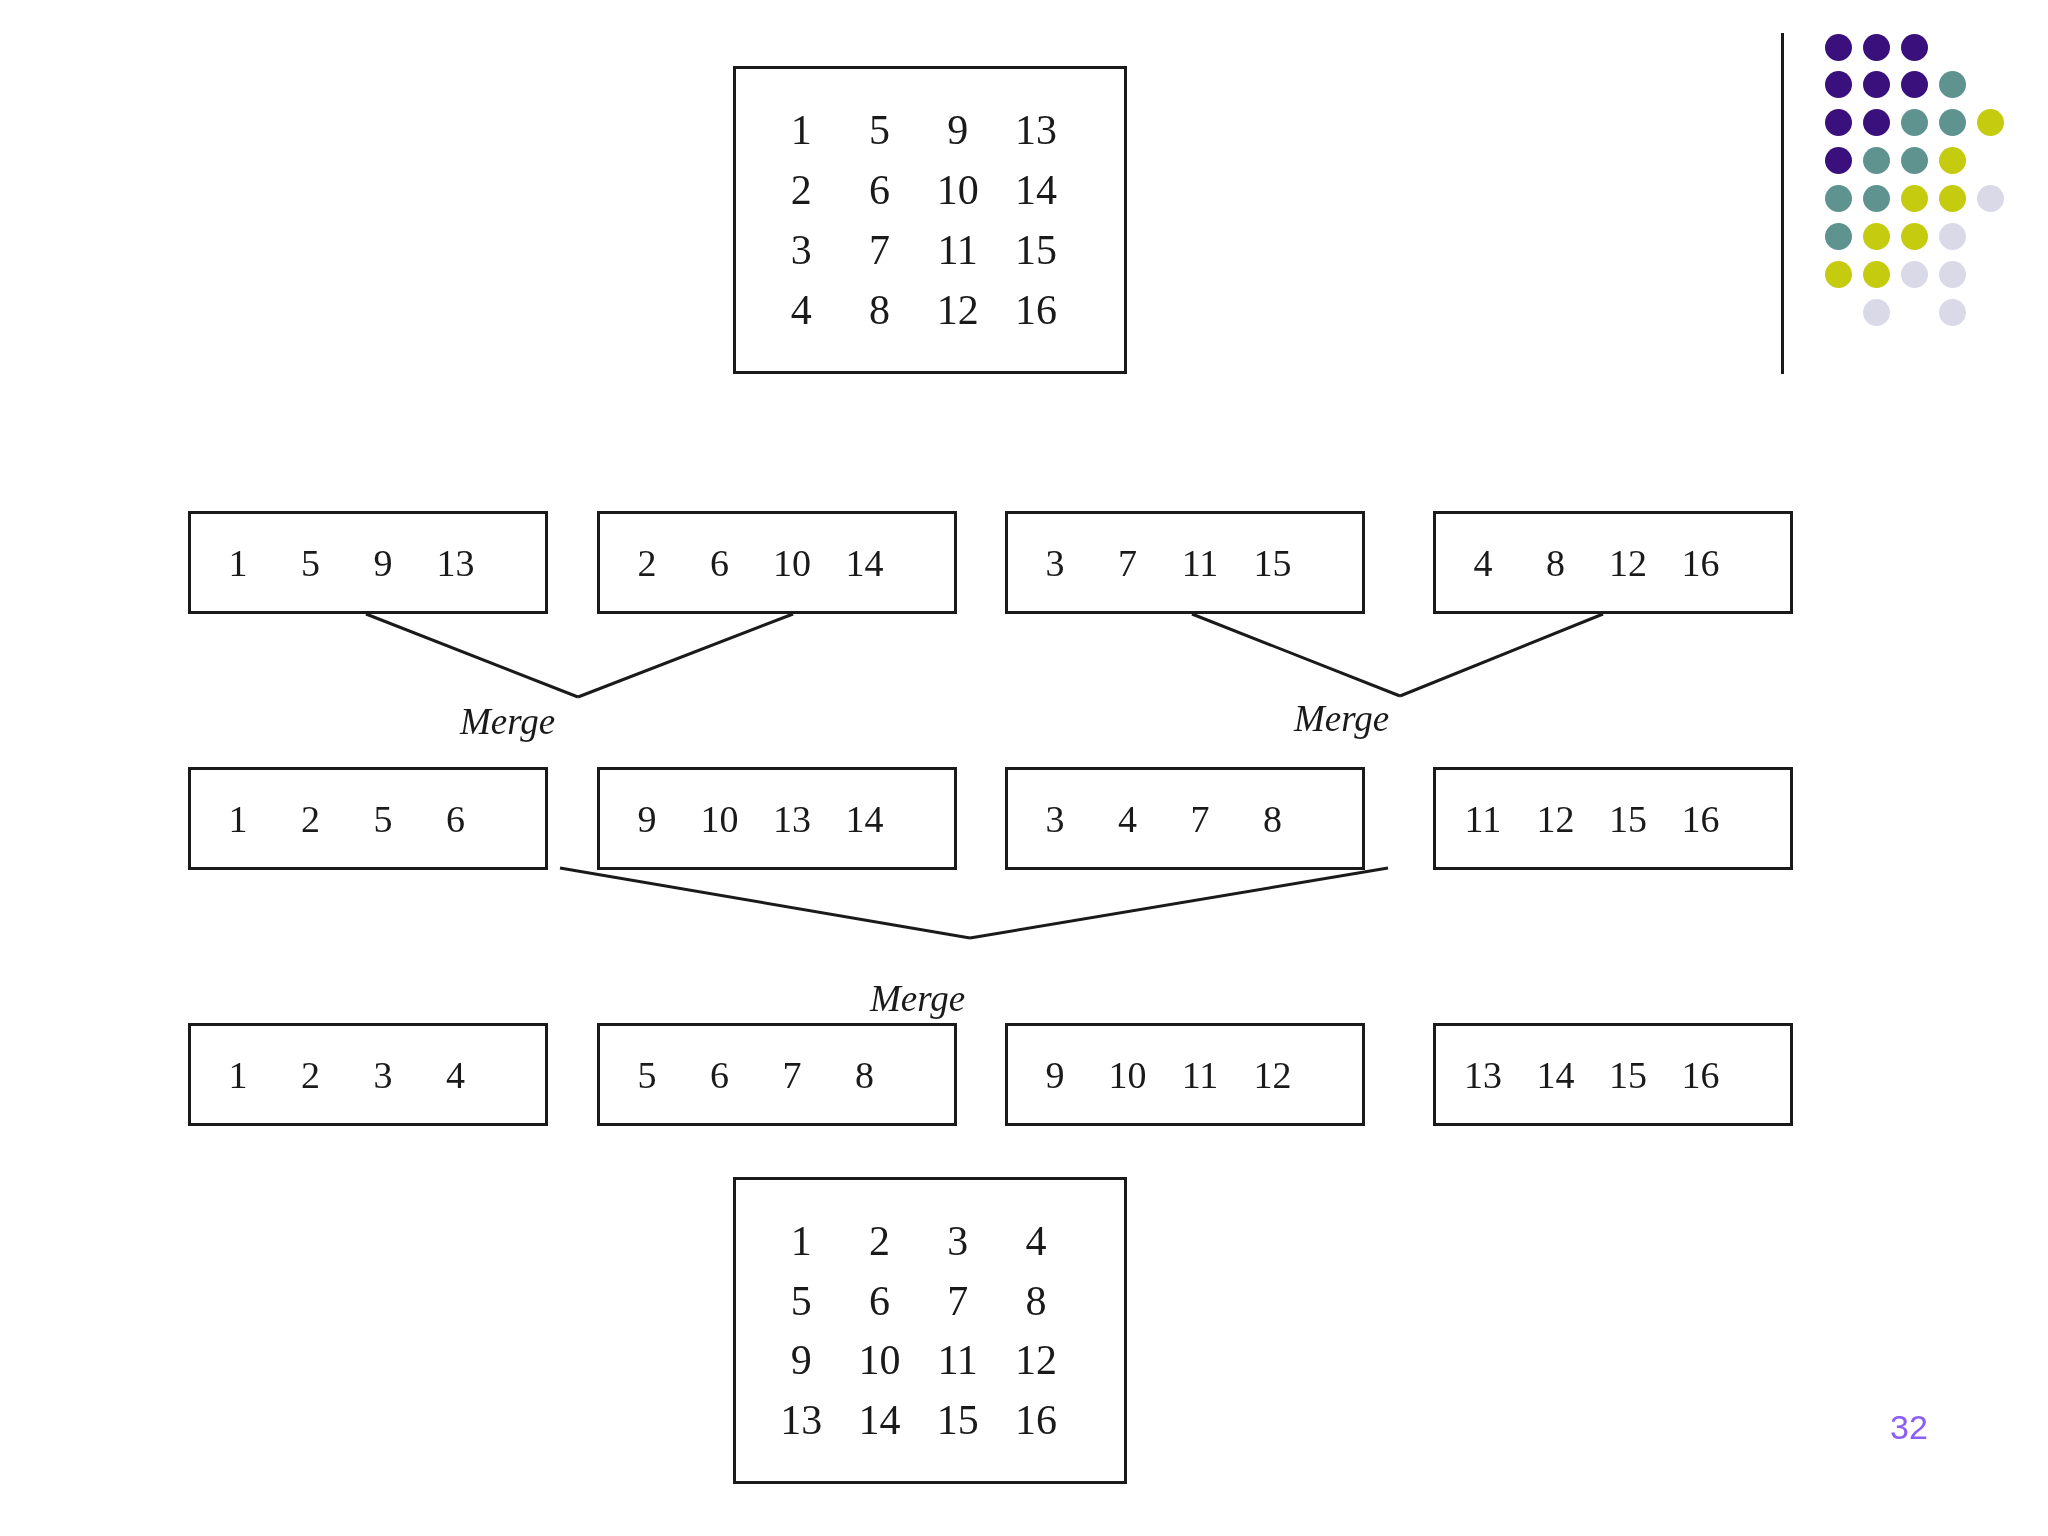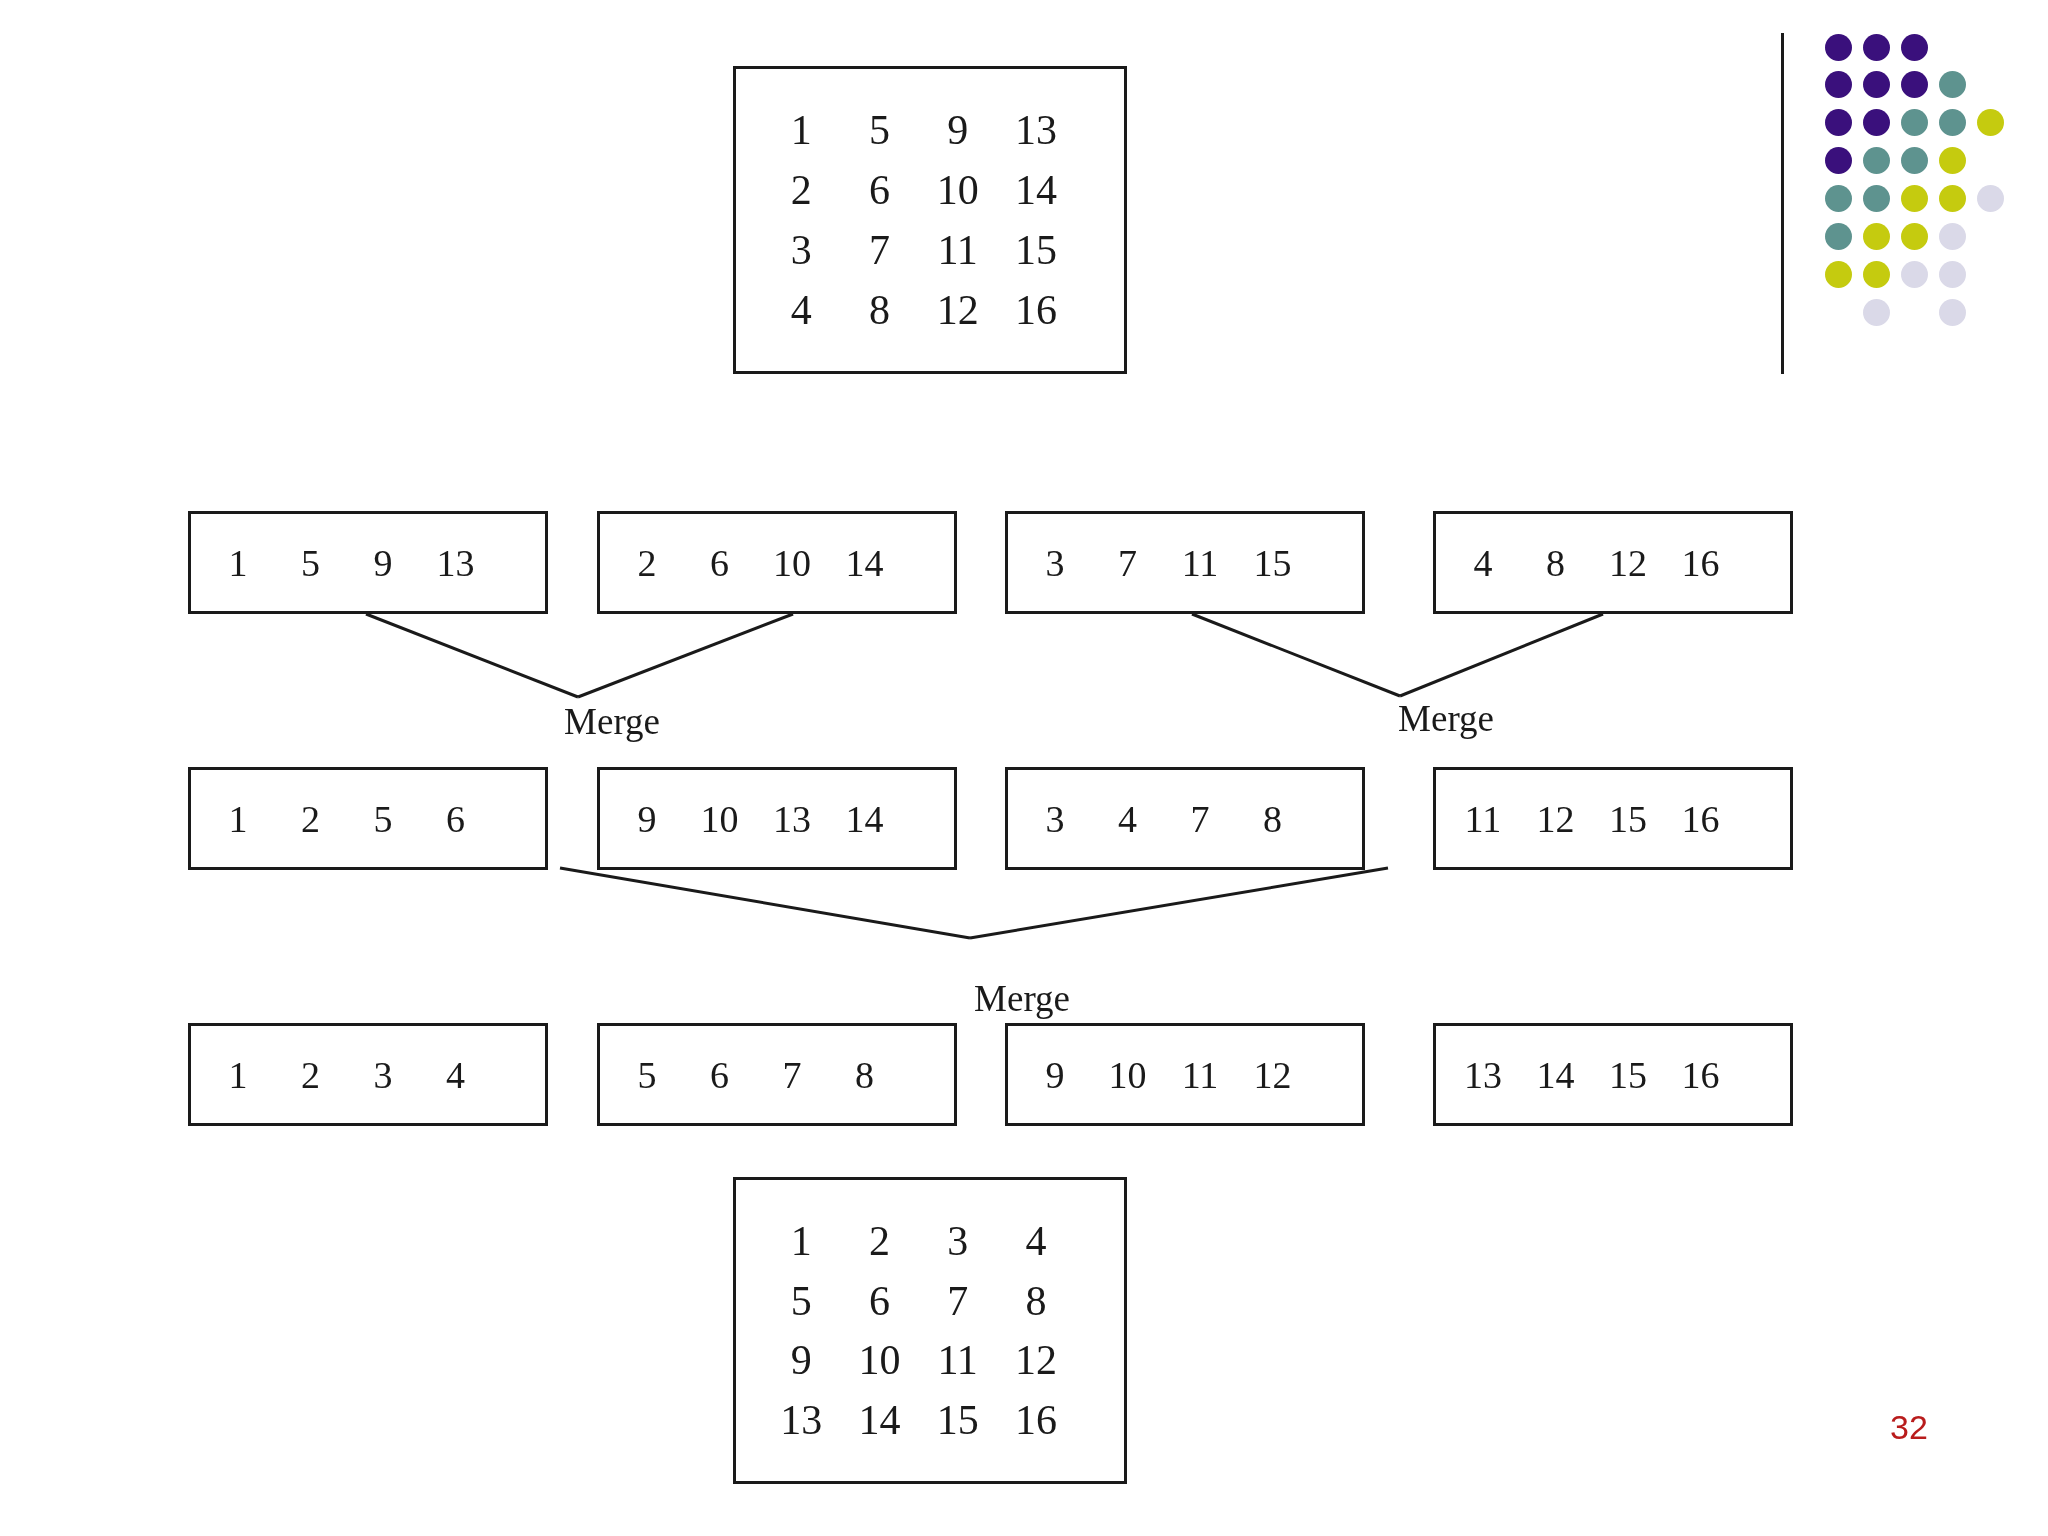--- a/index.html
+++ b/index.html
@@ -60,23 +60,24 @@
     align-items: center;
     justify-items: center;
   }
   .run-grid span {
     font-size: 38px;
     line-height: 1;
   }
   .merge-label {
     position: absolute;
     width: 200px;
-    text-align: right;
+    text-align: left;
     font-size: 37px;
     line-height: 44px;
+    font-style: italic;
   }
   .deco-line {
     position: absolute;
     left: 1781px;
     top: 33px;
     width: 3px;
     height: 341px;
     background: #1a1a1a;
   }
   .deco-dot {
@@ -85,21 +86,21 @@
     height: 27px;
     border-radius: 50%;
   }
   .page-number {
     position: absolute;
     left: 1890px;
     top: 1410px;
     font-family: "Liberation Sans", sans-serif;
     font-size: 34px;
     line-height: 1;
-    color: #b91c1c;
+    color: #8b5cf6;
   }
 </style>
 </head>
 <body>
 
 <div class="slide">
 
   <svg class="connector-svg" viewBox="0 0 2048 1536" xmlns="http://www.w3.org/2000/svg">
 
     <line x1="366" y1="614" x2="578" y2="697" stroke="#1a1a1a" stroke-width="3"></line>

